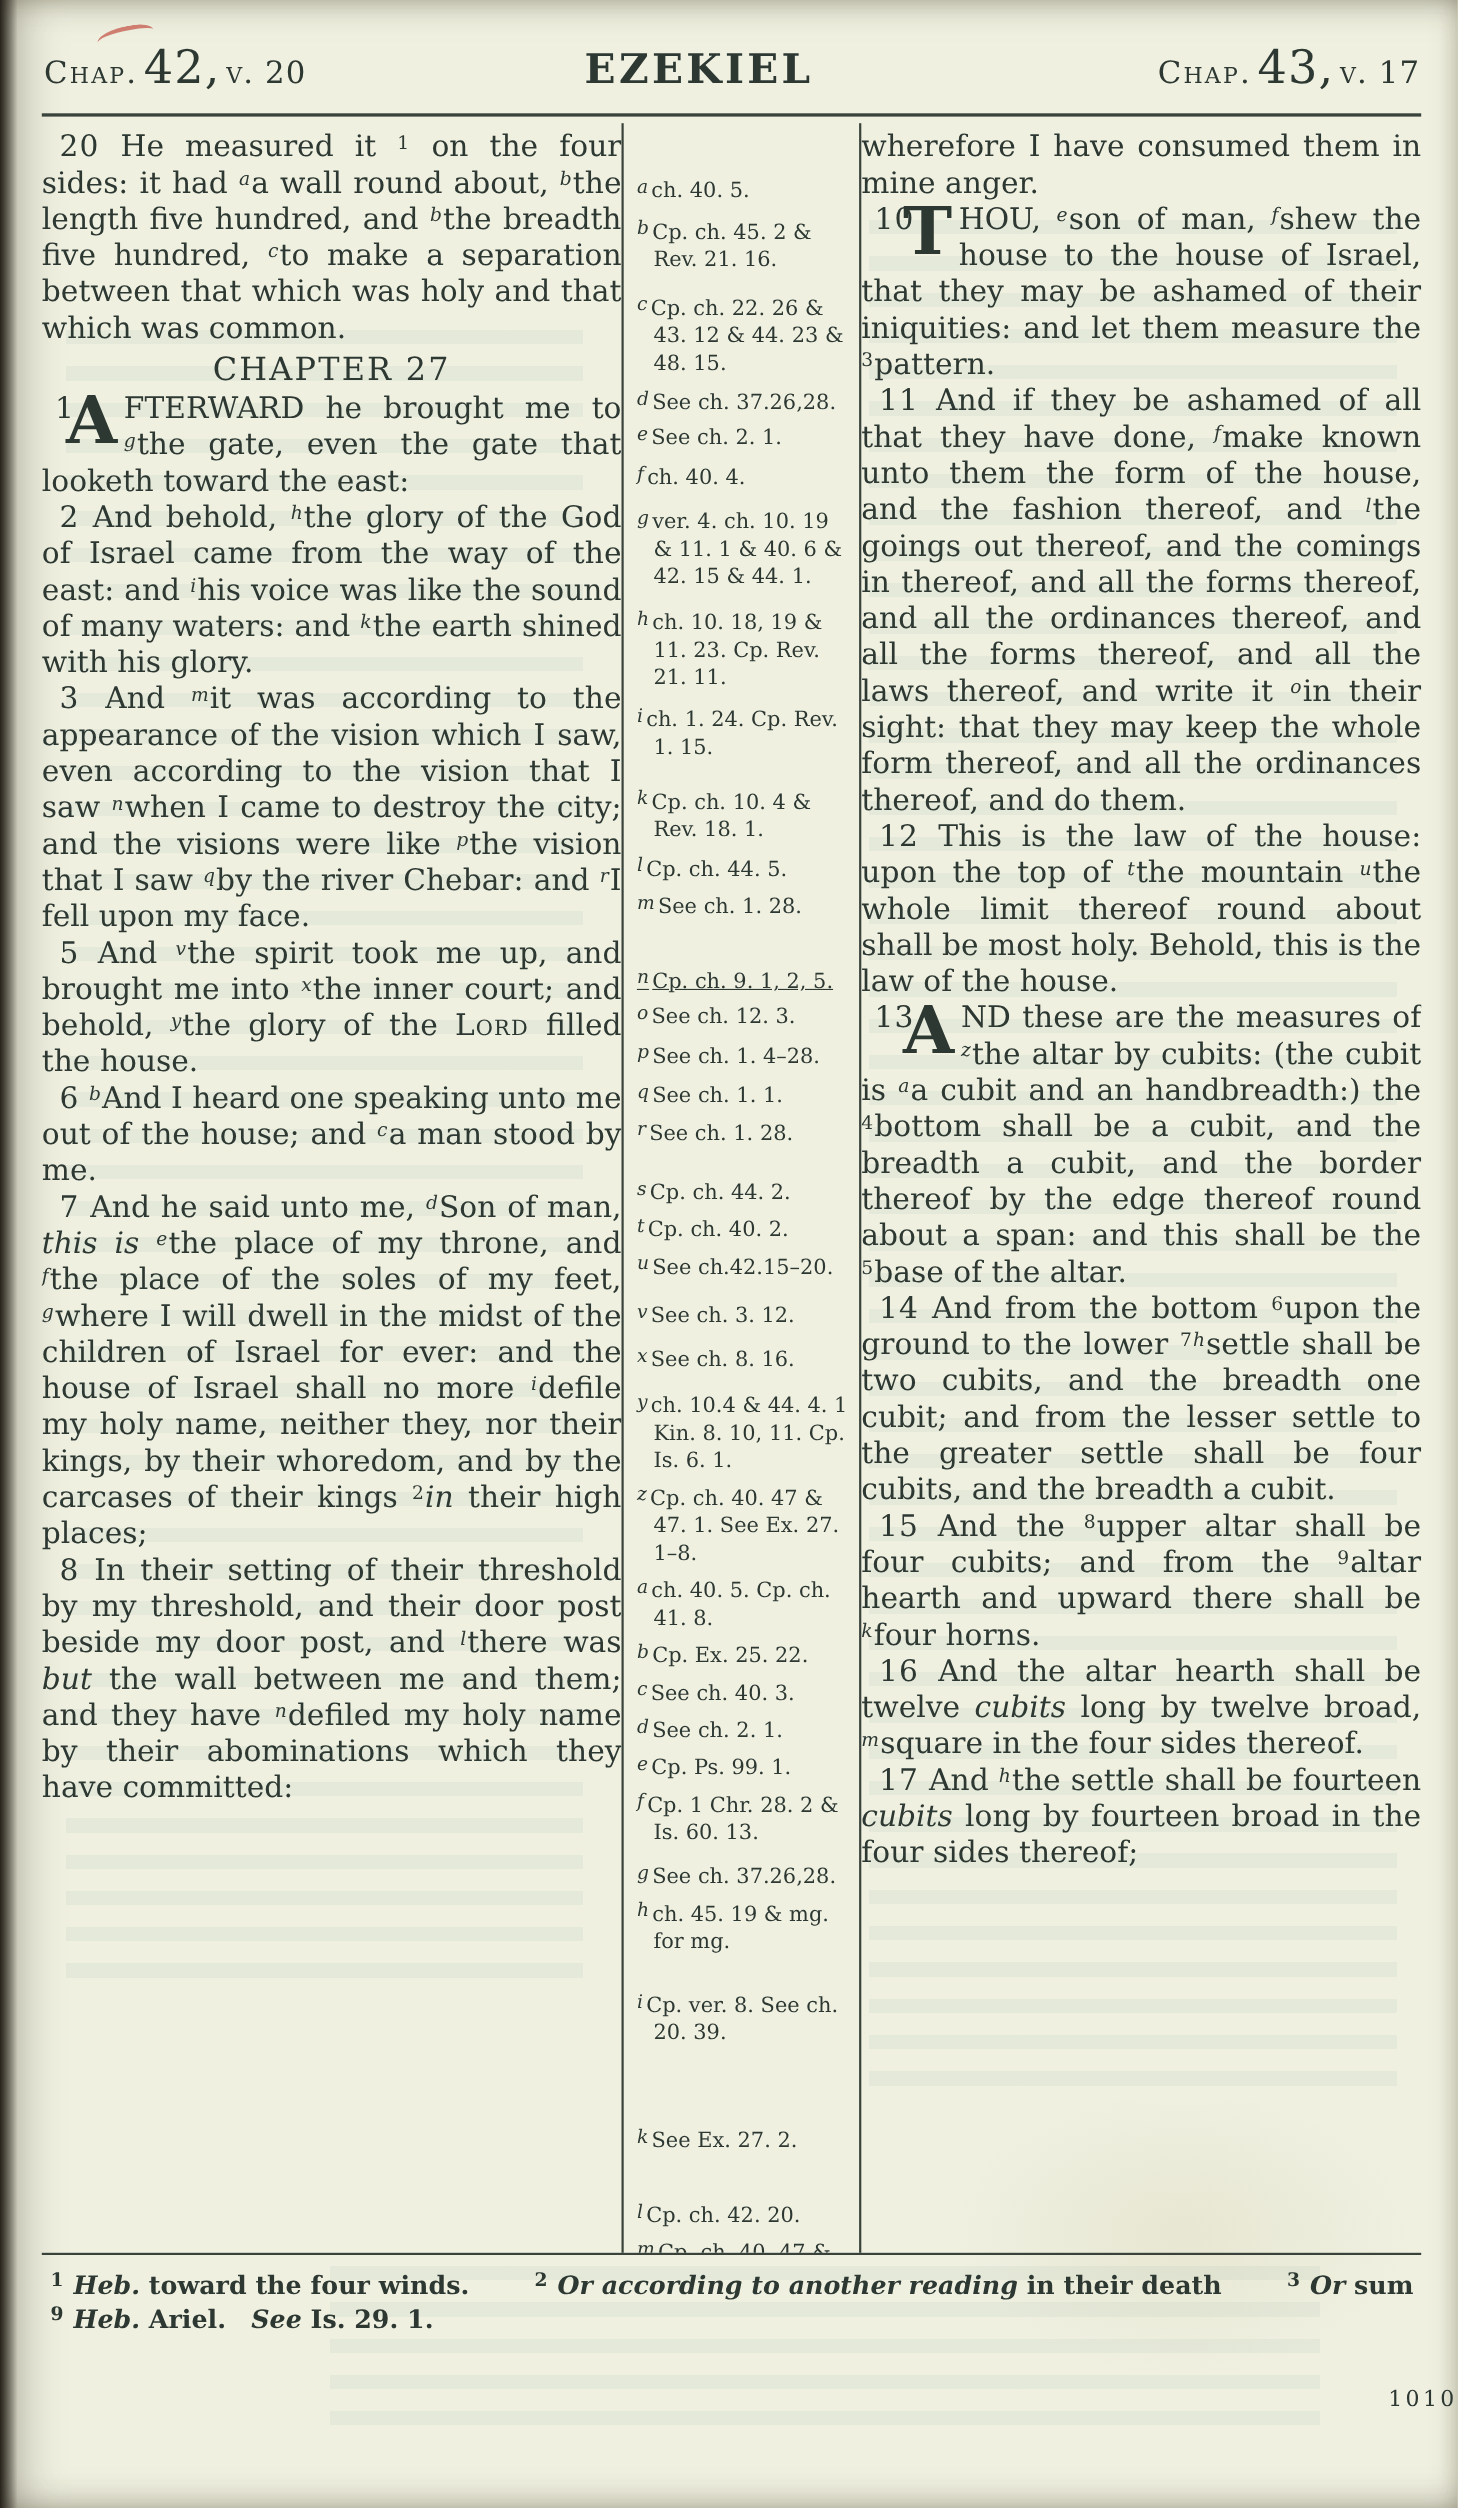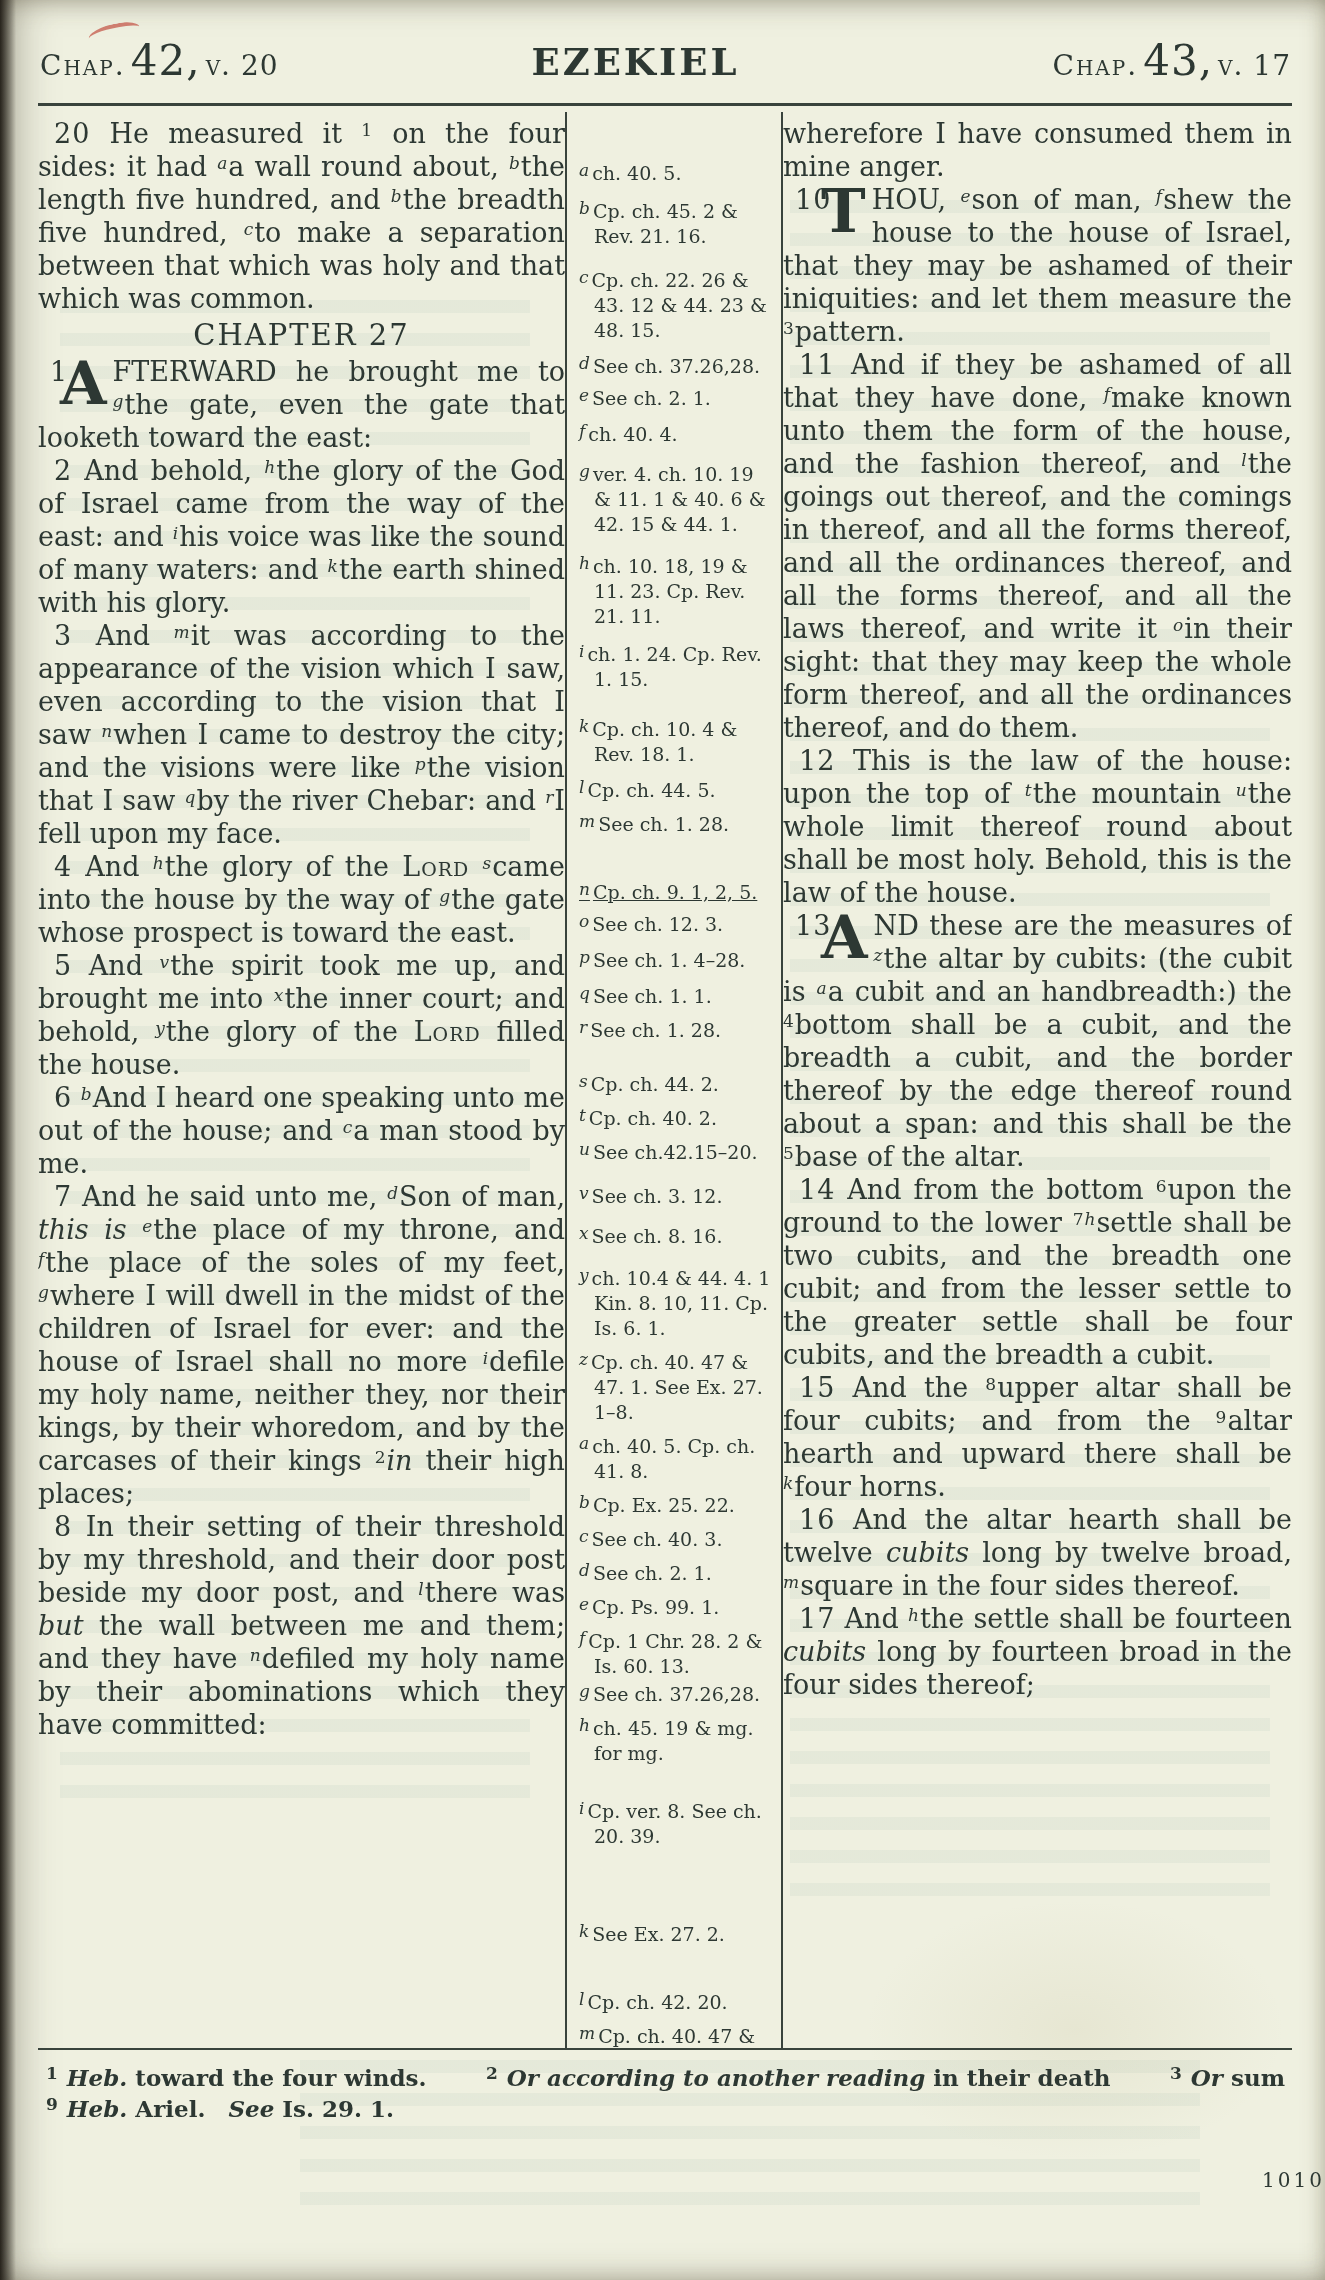--- a/index.html
+++ b/index.html
@@ -102,21 +102,20 @@
   </header>
   <div class="head-rule"></div>
 
   <main class="columns">
     <section class="col col-left" id="col-left">
         <p class="verse"><span class="vnum">20</span> He measured it <sup class="ref num">1</sup> on the four sides: it had <sup class="ref">a</sup>a wall round about, <sup class="ref">b</sup>the length five hundred, and <sup class="ref">b</sup>the breadth five hundred, <sup class="ref">c</sup>to make a separation between that which was holy and that which was common.</p>
         <div class="chapter-heading">CHAPTER 27</div>
         <p class="verse dropv"><span class="dropcap" style="margin-left:22px">A</span><span class="vnum vnum-abs">1</span>FTERWARD he brought me to <sup class="ref">g</sup>the gate, even the gate that looketh toward the east:</p>
         <p class="verse"><span class="vnum">2</span> And behold, <sup class="ref">h</sup>the glory of the God of Israel came from the way of the east: and <sup class="ref">i</sup>his voice was like the sound of many waters: and <sup class="ref">k</sup>the earth shined with his glory.</p>
         <p class="verse"><span class="vnum">3</span> And <sup class="ref">m</sup>it was according to the appearance of the vision which I saw, even according to the vision that I saw <sup class="ref">n</sup>when I came to destroy the city; and the visions were like <sup class="ref">p</sup>the vision that I saw <sup class="ref">q</sup>by the river Chebar: and <sup class="ref">r</sup>I fell upon my face.</p>
-        <p class="verse"><span class="vnum">4</span> And <sup class="ref">h</sup>the glory of the <span class="sc">Lord</span> <sup class="ref">s</sup>came into the house by the way of <sup class="ref">g</sup>the gate whose prospect is toward the east.</p>
         <p class="verse"><span class="vnum">5</span> And <sup class="ref">v</sup>the spirit took me up, and brought me into <sup class="ref">x</sup>the inner court; and behold, <sup class="ref">y</sup>the glory of the <span class="sc">Lord</span> filled the house.</p>
         <p class="verse"><span class="vnum">6</span> <sup class="ref">b</sup>And I heard one speaking unto me out of the house; and <sup class="ref">c</sup>a man stood by me.</p>
         <p class="verse"><span class="vnum">7</span> And he said unto me, <sup class="ref">d</sup>Son of man, <em>this is</em> <sup class="ref">e</sup>the place of my throne, and <sup class="ref">f</sup>the place of the soles of my feet, <sup class="ref">g</sup>where I will dwell in the midst of the children of Israel for ever: and the house of Israel shall no more <sup class="ref">i</sup>defile my holy name, neither they, nor their kings, by their whoredom, and by the carcases of their kings <sup class="ref num">2</sup><em>in</em> their high places;</p>
         <p class="verse"><span class="vnum">8</span> In their setting of their threshold by my threshold, and their door post beside my door post, and <sup class="ref">l</sup>there was <em>but</em> the wall between me and them; and they have <sup class="ref">n</sup>defiled my holy name by their abominations which they have committed:</p>
       </section>
     <div class="col-rule"></div>
     <aside class="col col-refs" id="col-refs">
         <div class="ref-entry" style="margin-top: 46px;"><i class="ref-letter">a</i>ch. 40. 5.</div>
         <div class="ref-entry" style="margin-top: 10px;"><i class="ref-letter">b</i>Cp. ch. 45. 2 &amp; Rev. 21. 16.</div>
         <div class="ref-entry" style="margin-top: 16px;"><i class="ref-letter">c</i>Cp. ch. 22. 26 &amp; 43. 12 &amp; 44. 23 &amp; 48. 15.</div>
@@ -140,21 +139,21 @@
         <div class="ref-entry" style="margin-top: 16px;"><i class="ref-letter">v</i>See ch. 3. 12.</div>
         <div class="ref-entry" style="margin-top: 12px;"><i class="ref-letter">x</i>See ch. 8. 16.</div>
         <div class="ref-entry" style="margin-top: 14px;"><i class="ref-letter">y</i>ch. 10.4 &amp; 44. 4. 1 Kin. 8. 10, 11. Cp. Is. 6. 1.</div>
         <div class="ref-entry" style="margin-top: 6px;"><i class="ref-letter">z</i>Cp. ch. 40. 47 &amp; 47. 1. See Ex. 27. 1–8.</div>
         <div class="ref-entry" style="margin-top: 6px;"><i class="ref-letter">a</i>ch. 40. 5. Cp. ch. 41. 8.</div>
         <div class="ref-entry" style="margin-top: 6px;"><i class="ref-letter">b</i>Cp. Ex. 25. 22.</div>
         <div class="ref-entry" style="margin-top: 6px;"><i class="ref-letter">c</i>See ch. 40. 3.</div>
         <div class="ref-entry" style="margin-top: 6px;"><i class="ref-letter">d</i>See ch. 2. 1.</div>
         <div class="ref-entry" style="margin-top: 6px;"><i class="ref-letter">e</i>Cp. Ps. 99. 1.</div>
         <div class="ref-entry" style="margin-top: 6px;"><i class="ref-letter">f</i>Cp. 1 Chr. 28. 2 &amp; Is. 60. 13.</div>
-        <div class="ref-entry" style="margin-top: 0;"><i class="ref-letter">g</i>See ch. 37.26,28.</div>
+        <div class="ref-entry" style="margin-top: 12px;"><i class="ref-letter">g</i>See ch. 37.26,28.</div>
         <div class="ref-entry" style="margin-top: 6px;"><i class="ref-letter">h</i>ch. 45. 19 &amp; mg. for mg.</div>
         <div class="ref-entry" style="margin-top: 30px;"><i class="ref-letter">i</i>Cp. ver. 8. See ch. 20. 39.</div>
         <div class="ref-entry" style="margin-top: 70px;"><i class="ref-letter">k</i>See Ex. 27. 2.</div>
         <div class="ref-entry" style="margin-top: 40px;"><i class="ref-letter">l</i>Cp. ch. 42. 20.</div>
         <div class="ref-entry" style="margin-top: 6px;"><i class="ref-letter">m</i>Cp. ch. 40. 47 &amp; Ex. 27. 1.</div>
       </aside>
     <div class="col-rule"></div>
     <section class="col col-right" id="col-right">
         <p class="verse cont">wherefore I have consumed them in mine anger.</p>
         <p class="verse dropv"><span class="dropcap" style="margin-left:38px">T</span><span class="vnum vnum-abs">10</span>HOU, <sup class="ref">e</sup>son of man, <sup class="ref">f</sup>shew the house to the house of Israel, that they may be ashamed of their iniquities: and let them measure the <sup class="ref num">3</sup>pattern.</p>

